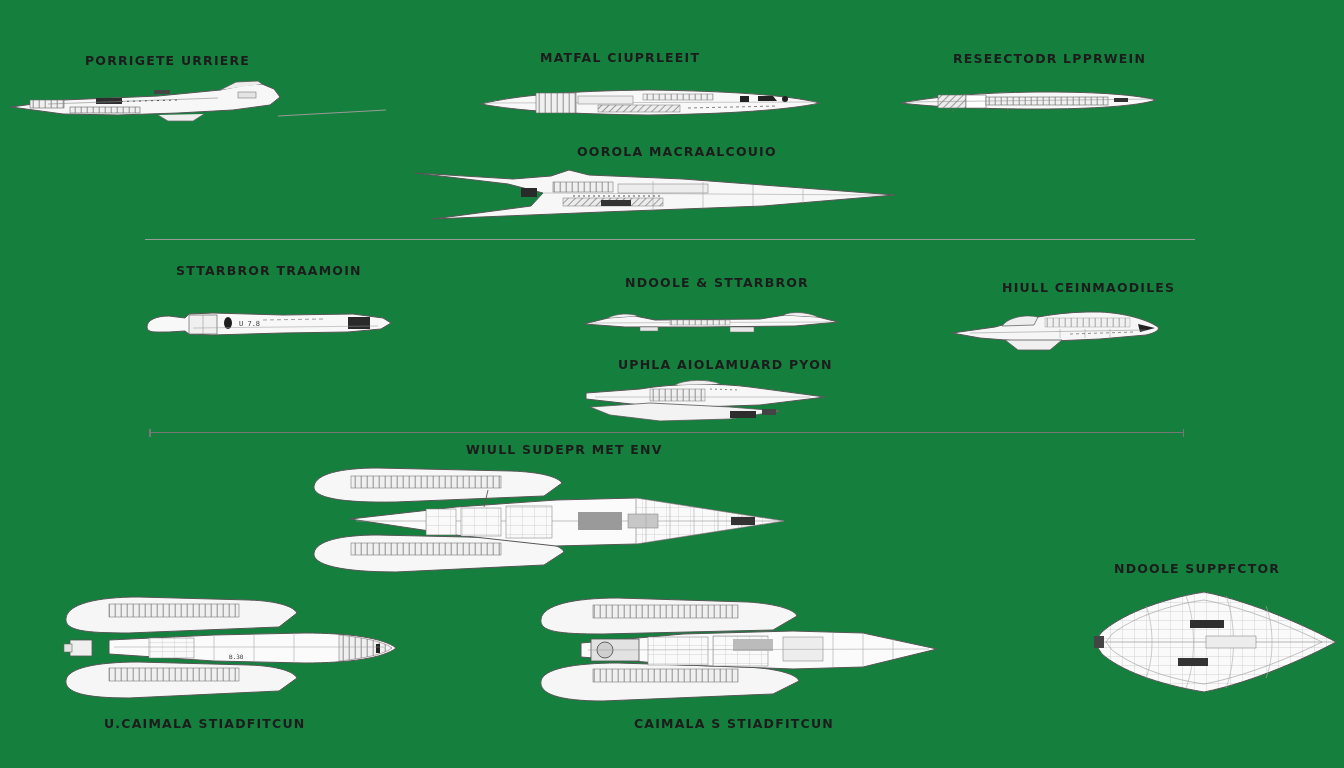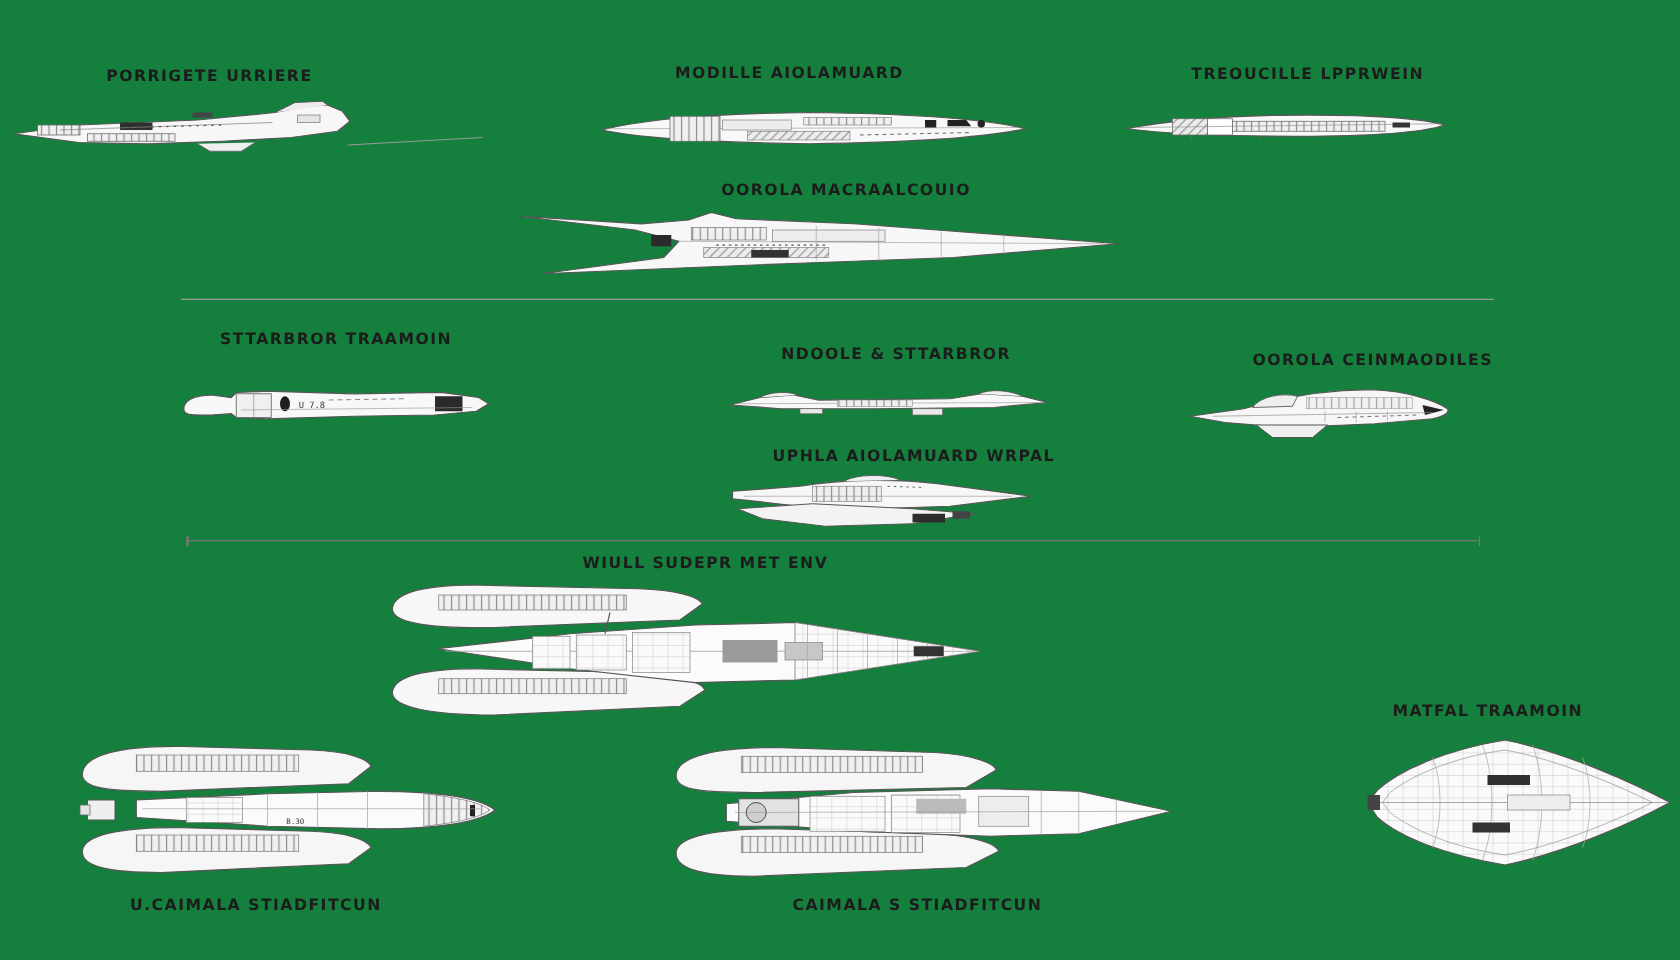--- a/index.html
+++ b/index.html
@@ -38,22 +38,22 @@
         <line x1="1.2" y1="0" x2="1.2" y2="12" stroke="#8f8f8f" stroke-width="1"></line>
       </pattern>
       <pattern id="pGrid" width="12" height="9" patternUnits="userSpaceOnUse">
         <rect width="12" height="9" fill="#fafafa"></rect>
         <path d="M12 0H0V9" fill="none" stroke="#c0c0c0" stroke-width="0.7"></path>
       </pattern>
     </defs>
   </svg>
 
   <div class="label" style="left:85px;top:53px">PORRIGETE URRIERE</div>
-  <div class="label" style="left:540px;top:50px">MODILLE AIOLAMUARD</div>
-  <div class="label" style="left:953px;top:51px">TREOUCILLE LPPRWEIN</div>
+  <div class="label" style="left:540px;top:50px">MATFAL CIUPRLEEIT</div>
+  <div class="label" style="left:953px;top:51px">RESEECTODR LPPRWEIN</div>
 
   <svg class="ship" style="left:8px;top:76px" width="380" height="55" viewBox="0 0 380 55">
     <path d="M3,31 L55,24 L150,20 L212,14 L238,9 L254,8 L266,13 L272,21 L262,29 L225,34 L170,37 L110,39 L55,38 Z" fill="#f7f7f7" stroke="#555" stroke-width="1"></path>
     <g>
       <path d="M212,14 L228,6 L250,5 L254,8" fill="#ededed" stroke="#555" stroke-width="0.8"></path>
       <path d="M150,39 L160,45 L185,45 L196,38" fill="#efefef" stroke="#666" stroke-width="0.7"></path>
       <rect x="22" y="24" width="34" height="8" fill="url(#pRibs)" stroke="#666" stroke-width="0.6"></rect>
       <rect x="62" y="31" width="70" height="6" fill="url(#pRibs)" stroke="#666" stroke-width="0.6"></rect>
       <rect x="88" y="22" width="26" height="6" fill="#2e2e2e"></rect>
       <rect x="146" y="14" width="16" height="4" fill="#444"></rect>
@@ -107,21 +107,21 @@
       <line x1="350" y1="23" x2="350" y2="44" stroke="#aaa" stroke-width="0.6"></line>
       <line x1="400" y1="26" x2="400" y2="41" stroke="#aaa" stroke-width="0.6"></line>
       <line x1="170" y1="34" x2="260" y2="34" stroke="#555" stroke-width="1" stroke-dasharray="2 3"></line>
     </g>
   </svg>
 
   <div class="rule" style="left:145px;top:239px;width:1050px"></div>
 
   <div class="label" style="left:176px;top:263px">STTARBROR TRAAMOIN</div>
   <div class="label" style="left:625px;top:275px">NDOOLE &amp; STTARBROR</div>
-  <div class="label" style="left:1002px;top:280px">OOROLA CEINMAODILES</div>
+  <div class="label" style="left:1002px;top:280px">HIULL CEINMAODILES</div>
 
   <svg class="ship" style="left:143px;top:306px" width="255" height="40" viewBox="0 0 255 40">
     <path d="M4,21 C4,14 13,10 26,10 L42,12 L46,8 L70,7 L140,9 L210,8 L240,12 L248,17 L238,23 L205,26 L140,27 L70,29 L46,28 L42,25 L26,26 C12,26 4,27 4,21 Z" fill="#f8f8f8" stroke="#555" stroke-width="1"></path>
     <g>
       <rect x="46" y="9" width="28" height="19" fill="#f0f0f0" stroke="#666" stroke-width="0.7"></rect>
       <line x1="60" y1="9" x2="60" y2="28" stroke="#888" stroke-width="0.5"></line>
       <ellipse cx="85" cy="17" rx="4" ry="6" fill="#1e1e1e"></ellipse>
       <rect x="205" y="11" width="22" height="12" fill="#2a2a2a"></rect>
       <line x1="50" y1="22" x2="235" y2="20" stroke="#999" stroke-width="0.5"></line>
       <line x1="120" y1="14" x2="180" y2="13" stroke="#777" stroke-width="0.7" stroke-dasharray="4 3"></line>
@@ -149,21 +149,21 @@
       <path d="M188,22 L205,26 L190,30 Z" fill="#222"></path>
       <rect x="95" y="16" width="85" height="9" fill="url(#pRibs)" stroke="#777" stroke-width="0.4" opacity="0.8"></rect>
       <line x1="20" y1="31" x2="196" y2="28" stroke="#888" stroke-width="0.5"></line>
       <line x1="110" y1="27" x2="110" y2="36" stroke="#aaa" stroke-width="0.6"></line>
       <line x1="135" y1="27" x2="135" y2="36" stroke="#aaa" stroke-width="0.6"></line>
       <line x1="160" y1="27" x2="160" y2="35" stroke="#aaa" stroke-width="0.6"></line>
       <line x1="120" y1="32" x2="185" y2="30" stroke="#666" stroke-width="0.7" stroke-dasharray="3 3"></line>
     </g>
   </svg>
 
-  <div class="label" style="left:618px;top:357px">UPHLA AIOLAMUARD WRPAL</div>
+  <div class="label" style="left:618px;top:357px">UPHLA AIOLAMUARD PYON</div>
   <svg class="ship" style="left:580px;top:377px" width="250" height="50" viewBox="0 0 250 50">
     <path d="M6,16 L60,12 C95,6 140,6 170,10 L245,20 L180,28 L120,30 L60,28 L6,22 Z" fill="#f7f7f7" stroke="#555" stroke-width="1"></path>
     <g>
       <path d="M95,8 C105,2 130,2 140,7" fill="#f0f0f0" stroke="#555" stroke-width="0.7"></path>
       <path d="M10,30 L70,26 L150,30 L200,34 L150,42 L80,44 L30,38 Z" fill="#f3f3f3" stroke="#555" stroke-width="0.8"></path>
       <rect x="70" y="12" width="55" height="12" fill="url(#pRibs)" stroke="#777" stroke-width="0.5"></rect>
       <rect x="150" y="34" width="26" height="7" fill="#2d2d2d"></rect>
       <rect x="182" y="32" width="14" height="6" fill="#444"></rect>
       <line x1="15" y1="20" x2="230" y2="20" stroke="#999" stroke-width="0.5"></line>
       <line x1="130" y1="12" x2="160" y2="13" stroke="#666" stroke-width="0.8" stroke-dasharray="2 3"></line>
@@ -232,21 +232,21 @@
       <rect x="200" y="48" width="40" height="12" fill="#bbbbbb"></rect>
       <rect x="250" y="46" width="40" height="24" fill="#ededed" stroke="#777" stroke-width="0.5"></rect>
       <line x1="55" y1="59" x2="396" y2="58" stroke="#999" stroke-width="0.5"></line>
       <line x1="300" y1="42" x2="300" y2="76" stroke="#aaa" stroke-width="0.6"></line>
       <line x1="330" y1="42" x2="330" y2="76" stroke="#aaa" stroke-width="0.6"></line>
       <line x1="360" y1="48" x2="360" y2="68" stroke="#aaa" stroke-width="0.6"></line>
     </g>
   </svg>
   <div class="label" style="left:634px;top:716px">CAIMALA S STIADFITCUN</div>
 
-  <div class="label" style="left:1114px;top:561px">MATFAL TRAAMOIN</div>
+  <div class="label" style="left:1114px;top:561px">NDOOLE SUPPFCTOR</div>
   <svg class="ship" style="left:1086px;top:584px" width="256" height="118" viewBox="0 0 256 118">
     <path d="M118,8 C70,16 34,32 16,48 L8,58 L16,70 C34,86 70,100 118,108 C168,98 224,72 250,58 C224,44 168,18 118,8 Z" fill="url(#pGrid)" stroke="#555" stroke-width="1"></path>
     <g>
       <path d="M118,16 C76,22 44,36 26,50 L20,58 L26,66 C44,80 76,94 118,100 C162,92 212,70 236,58 C212,46 162,24 118,16 Z" fill="none" stroke="#999" stroke-width="0.6"></path>
       <line x1="10" y1="58" x2="248" y2="58" stroke="#888" stroke-width="0.6"></line>
       <path d="M60,22 C68,42 68,74 60,94" fill="none" stroke="#aaa" stroke-width="0.6"></path>
       <path d="M100,12 C110,38 110,78 100,104" fill="none" stroke="#aaa" stroke-width="0.6"></path>
       <path d="M140,12 C150,38 150,78 140,104" fill="none" stroke="#aaa" stroke-width="0.6"></path>
       <path d="M180,22 C188,42 188,74 180,94" fill="none" stroke="#aaa" stroke-width="0.6"></path>
       <rect x="104" y="36" width="34" height="8" fill="#2f2f2f"></rect>

